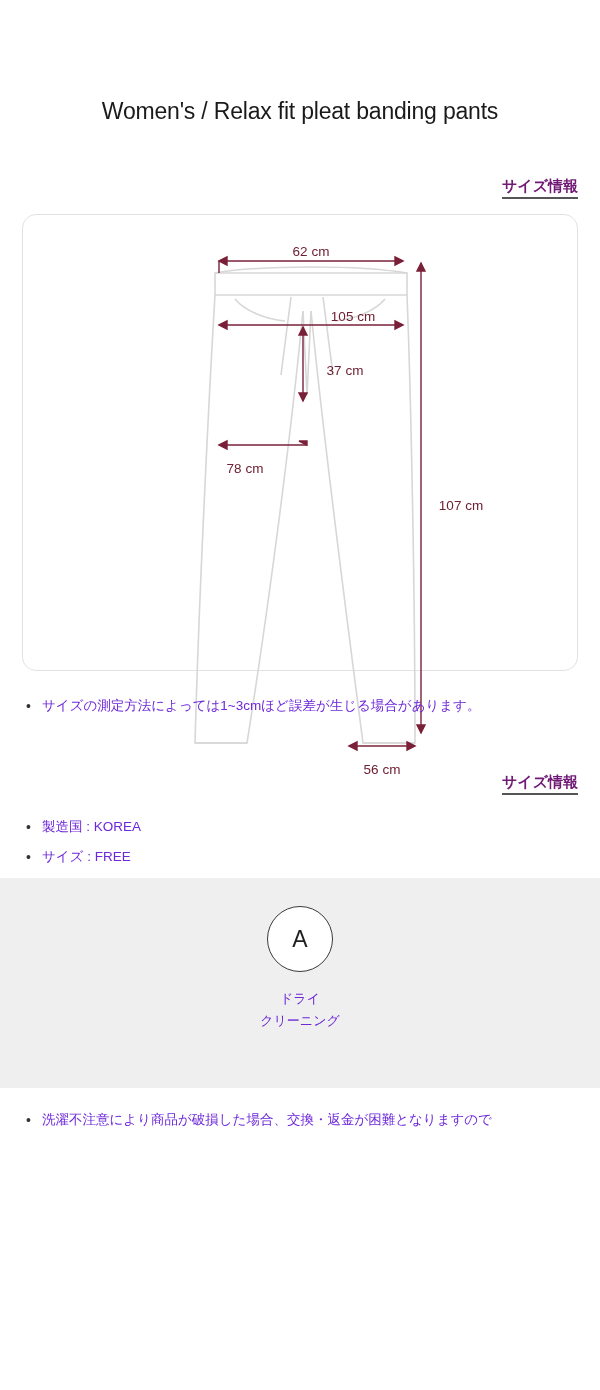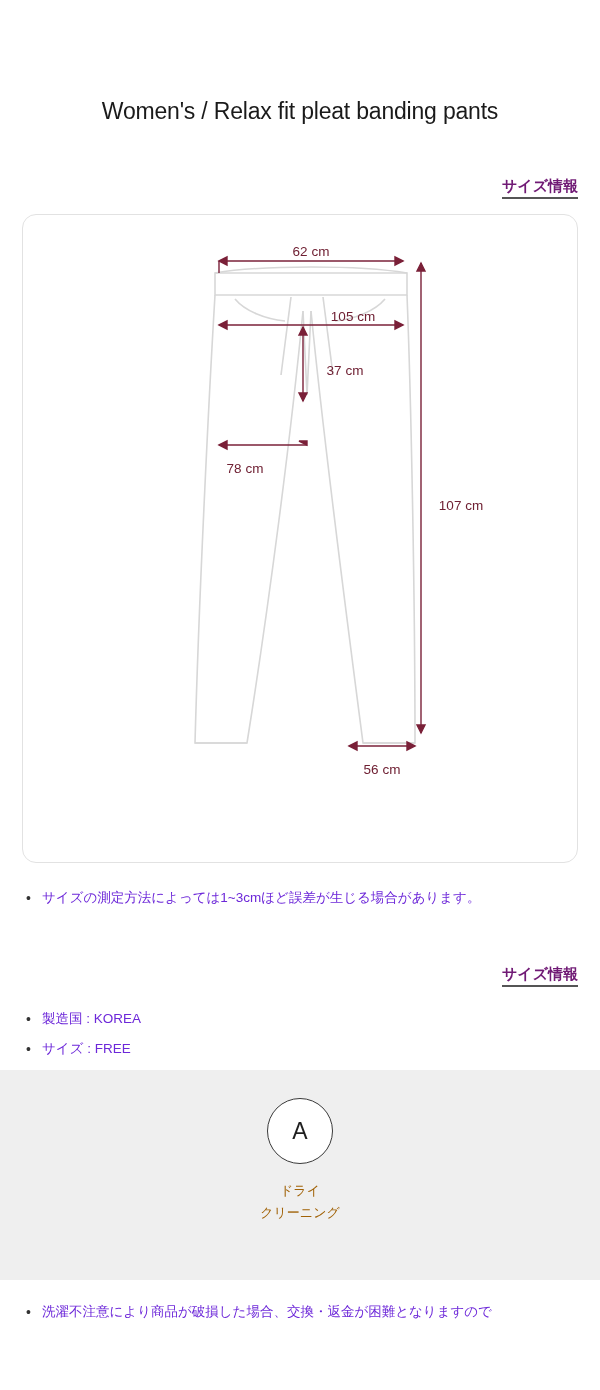--- a/index.html
+++ b/index.html
@@ -36,21 +36,21 @@
     margin-top: 52px;
     margin-bottom: 18px;
   }
   .section-heading span {
     border-bottom: 2px solid #555;
     padding-bottom: 3px;
   }
   .diagram-box {
     border: 1px solid #e2e2e2;
     border-radius: 14px;
-    height: 649px;
+    height: 457px;
     position: relative;
     margin-top: 4px;
   }
   .diagram-svg { display: block; }
   .bullets {
     margin: 0;
     padding: 0;
     list-style: none;
     margin-top: 20px;
   }
@@ -87,21 +87,21 @@
     display: flex;
     align-items: center;
     justify-content: center;
     font-size: 23px;
     color: #1f1f1f;
   }
   .care-label {
     margin-top: 16px;
     font-size: 13px;
     line-height: 22px;
-    color: #a16207;
+    color: #6d28d9;
     text-align: center;
   }
   .bottom-notes { margin-top: 18px; }
   .bottom-notes li { line-height: 28px; }
 </style>
 </head>
 <body>
 
 <div class="page">
 

